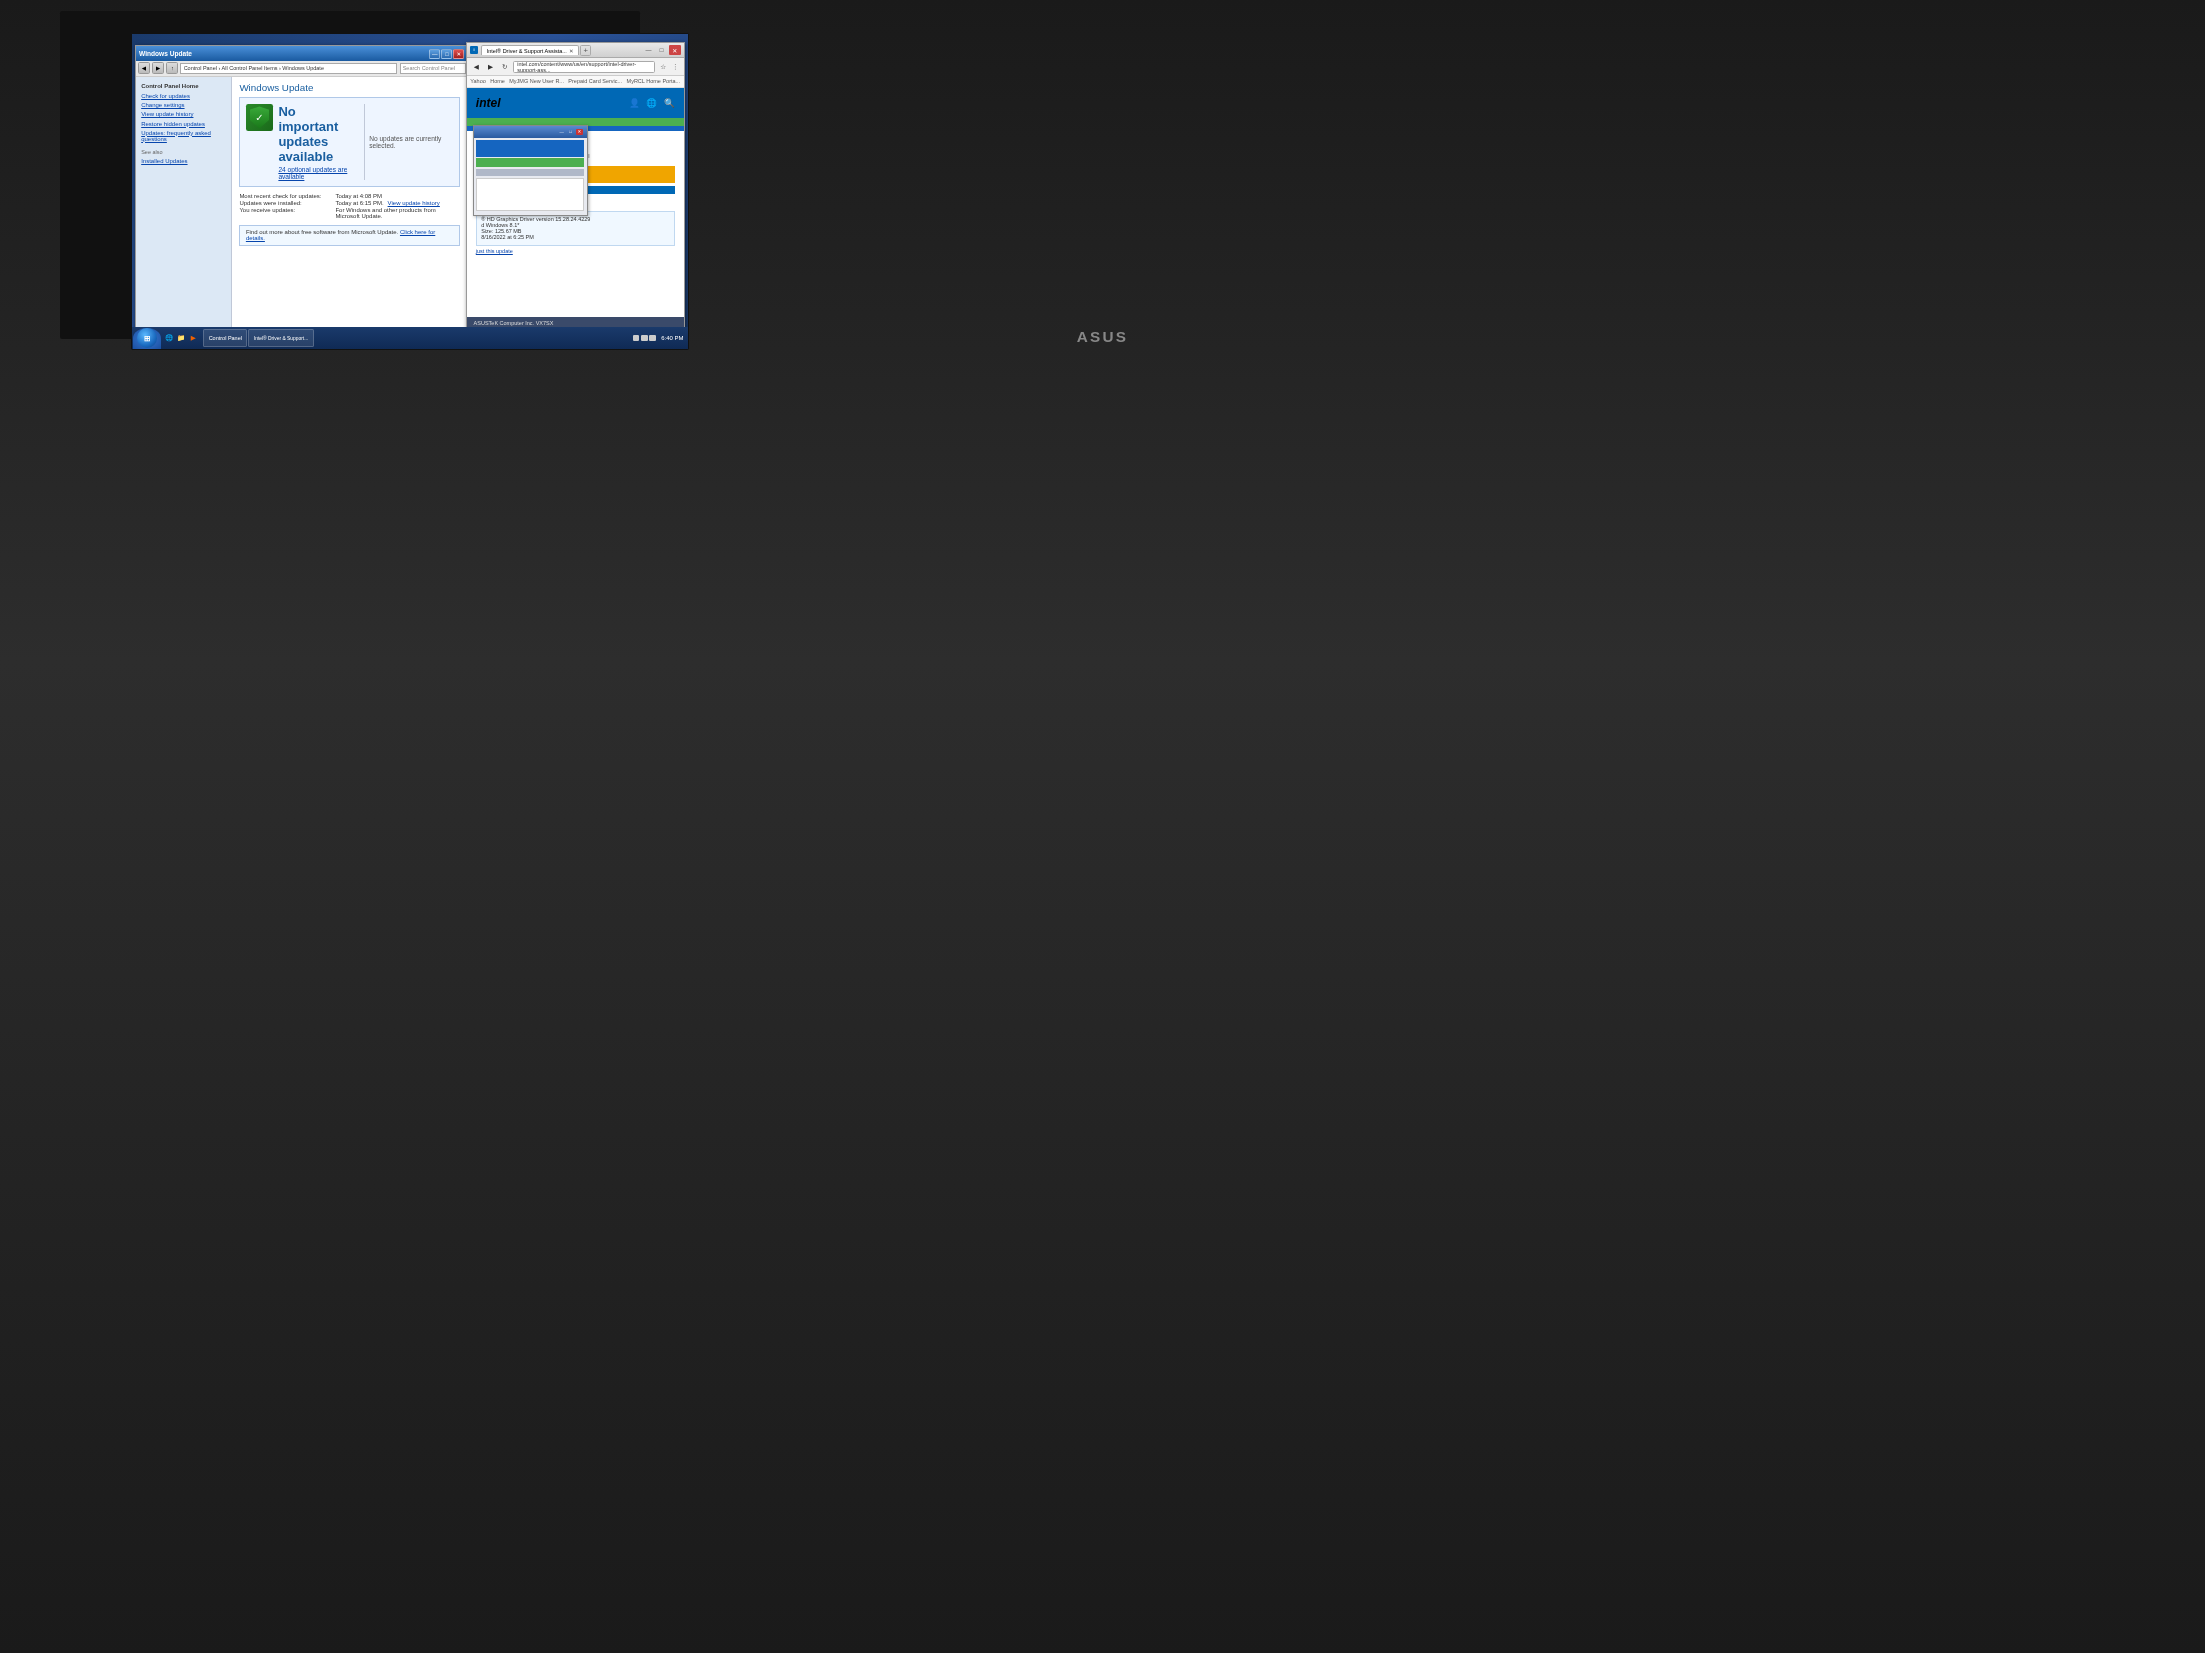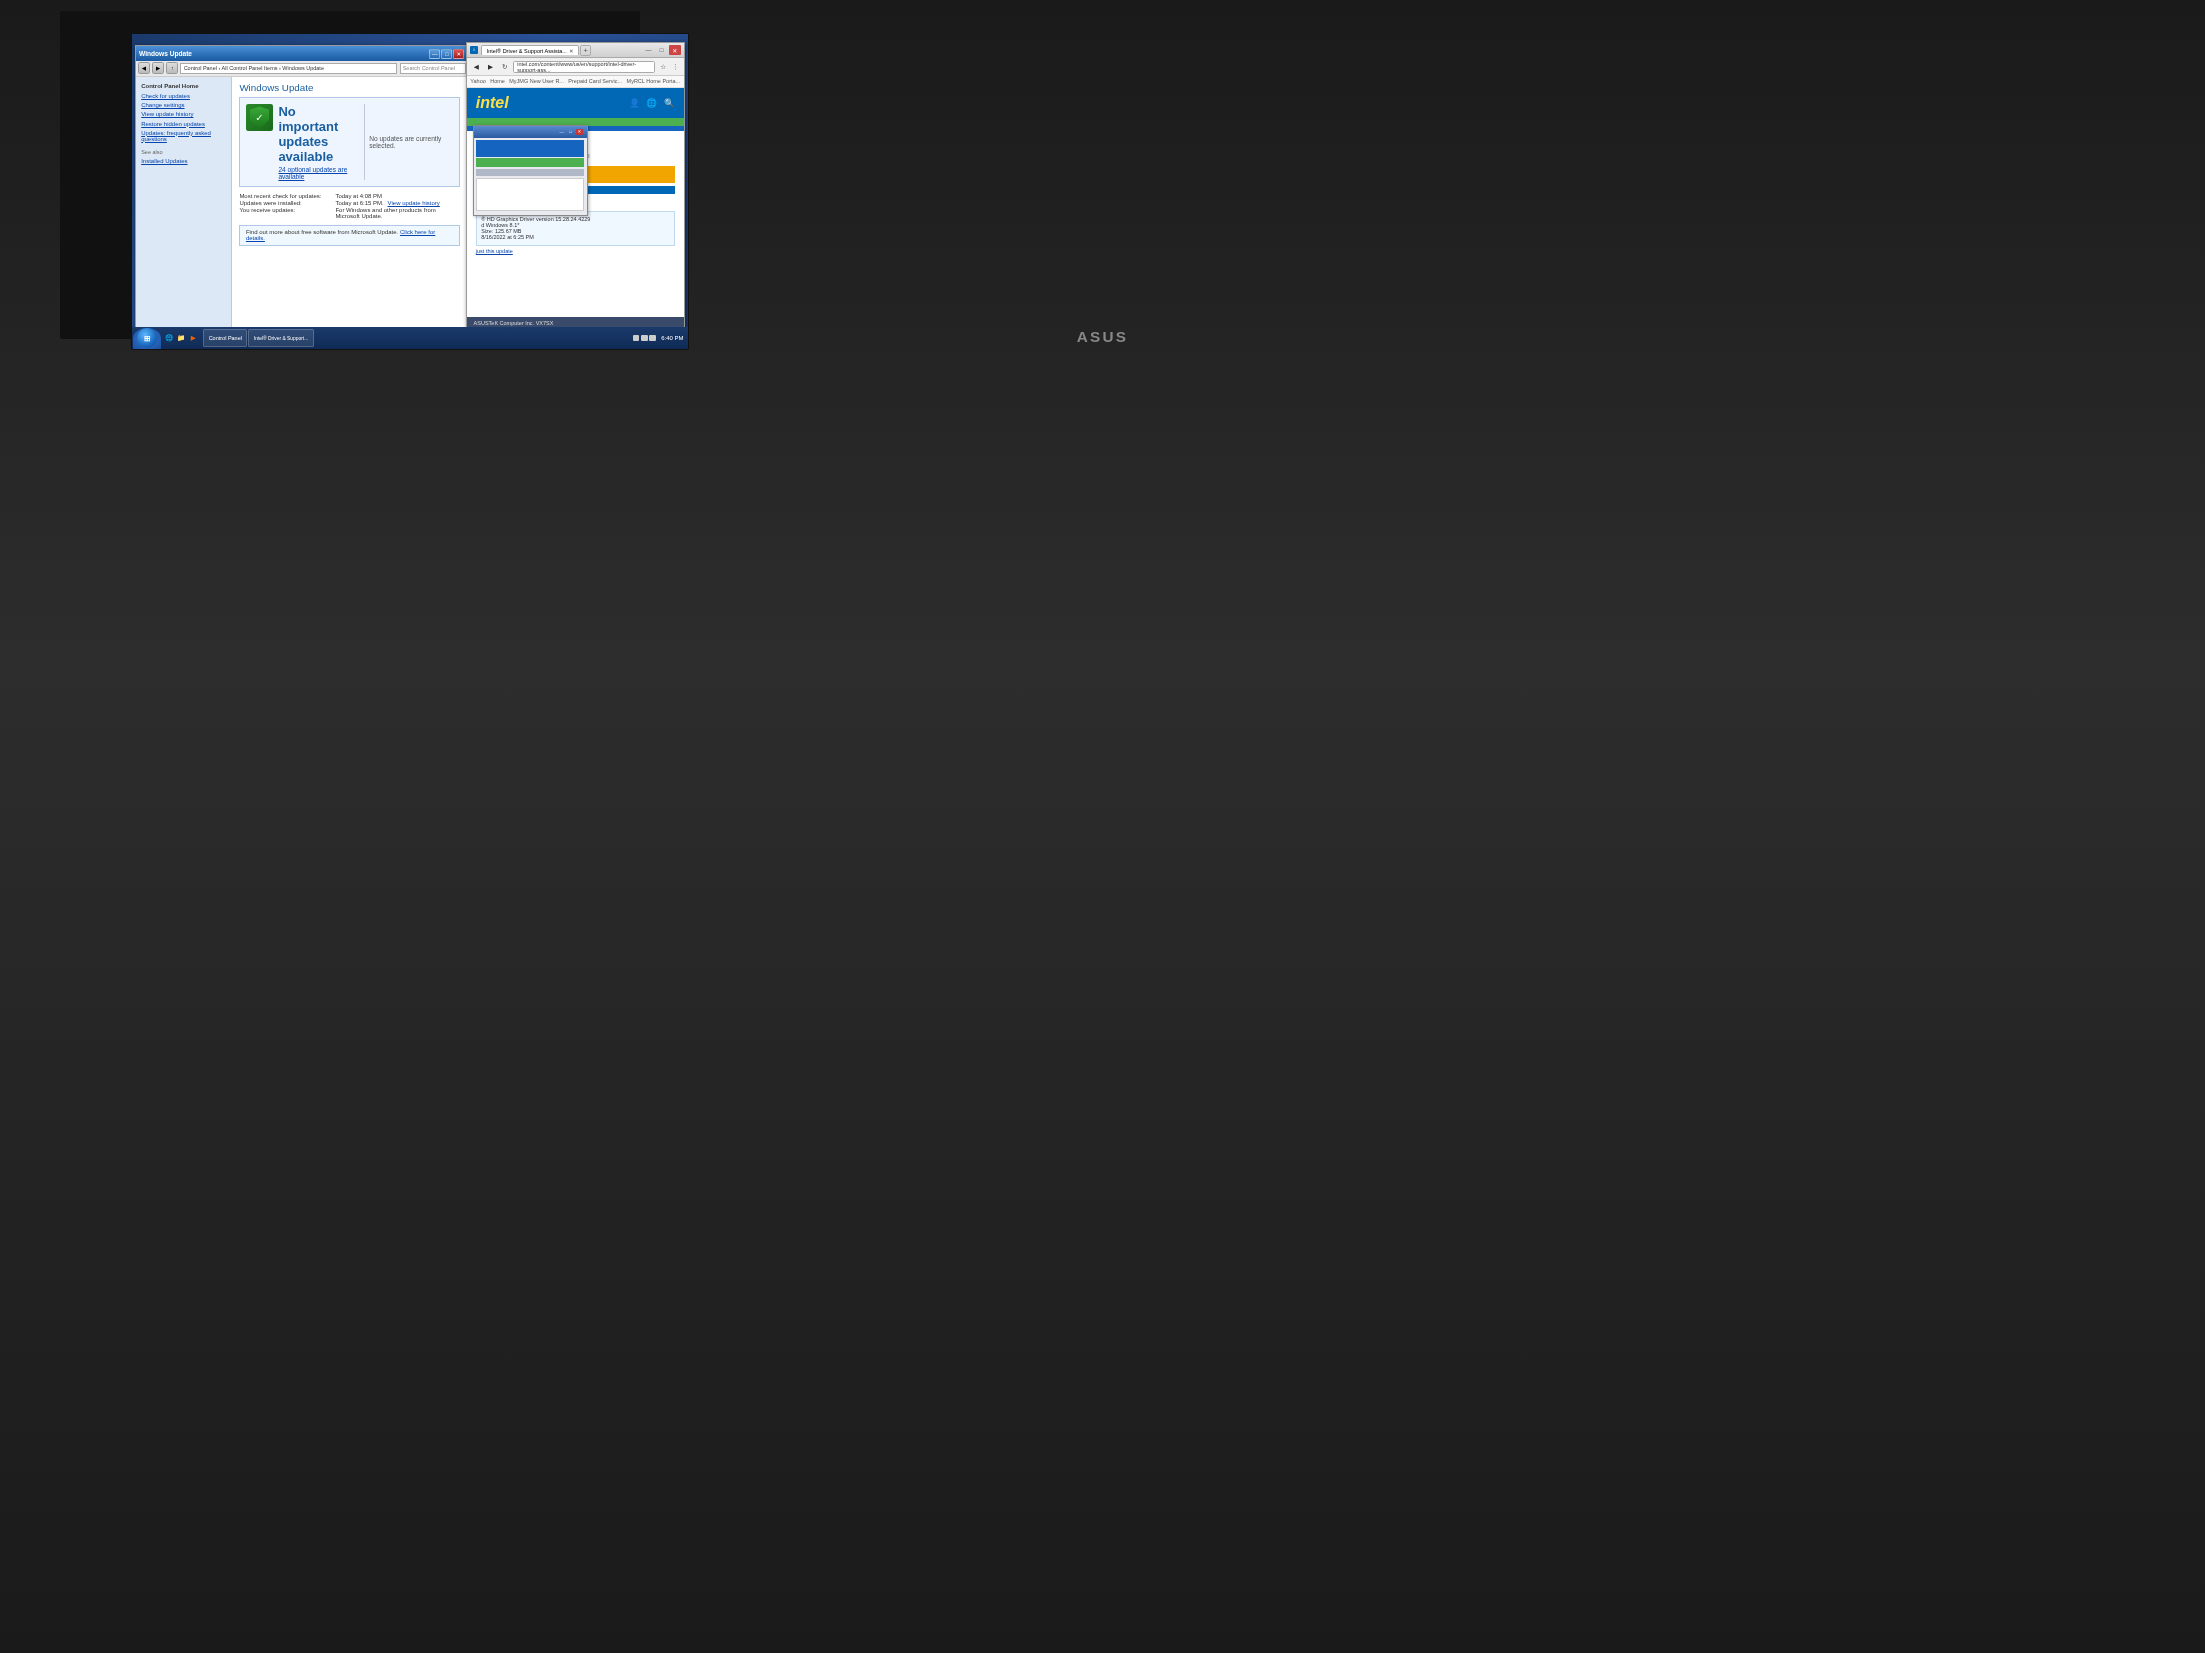--- a/index.html
+++ b/index.html
@@ -502,22 +502,22 @@
       display: flex;
       align-items: center;
       padding: 0 8.8px;
     }
 
     .intel-logo-area {
       display: flex; align-items: center; gap: 4.4px;
     }
 
     .intel-logo-text {
-      color: #fde047;
-      font-size: 16px;
+      color: #000000;
+      font-size: 12px;
       font-weight: bold;
       font-style: italic;
     }
 
     .intel-nav-icons {
       margin-left: auto;
       display: flex; gap: 6.6px;
     }
 
     .intel-nav-icon {

